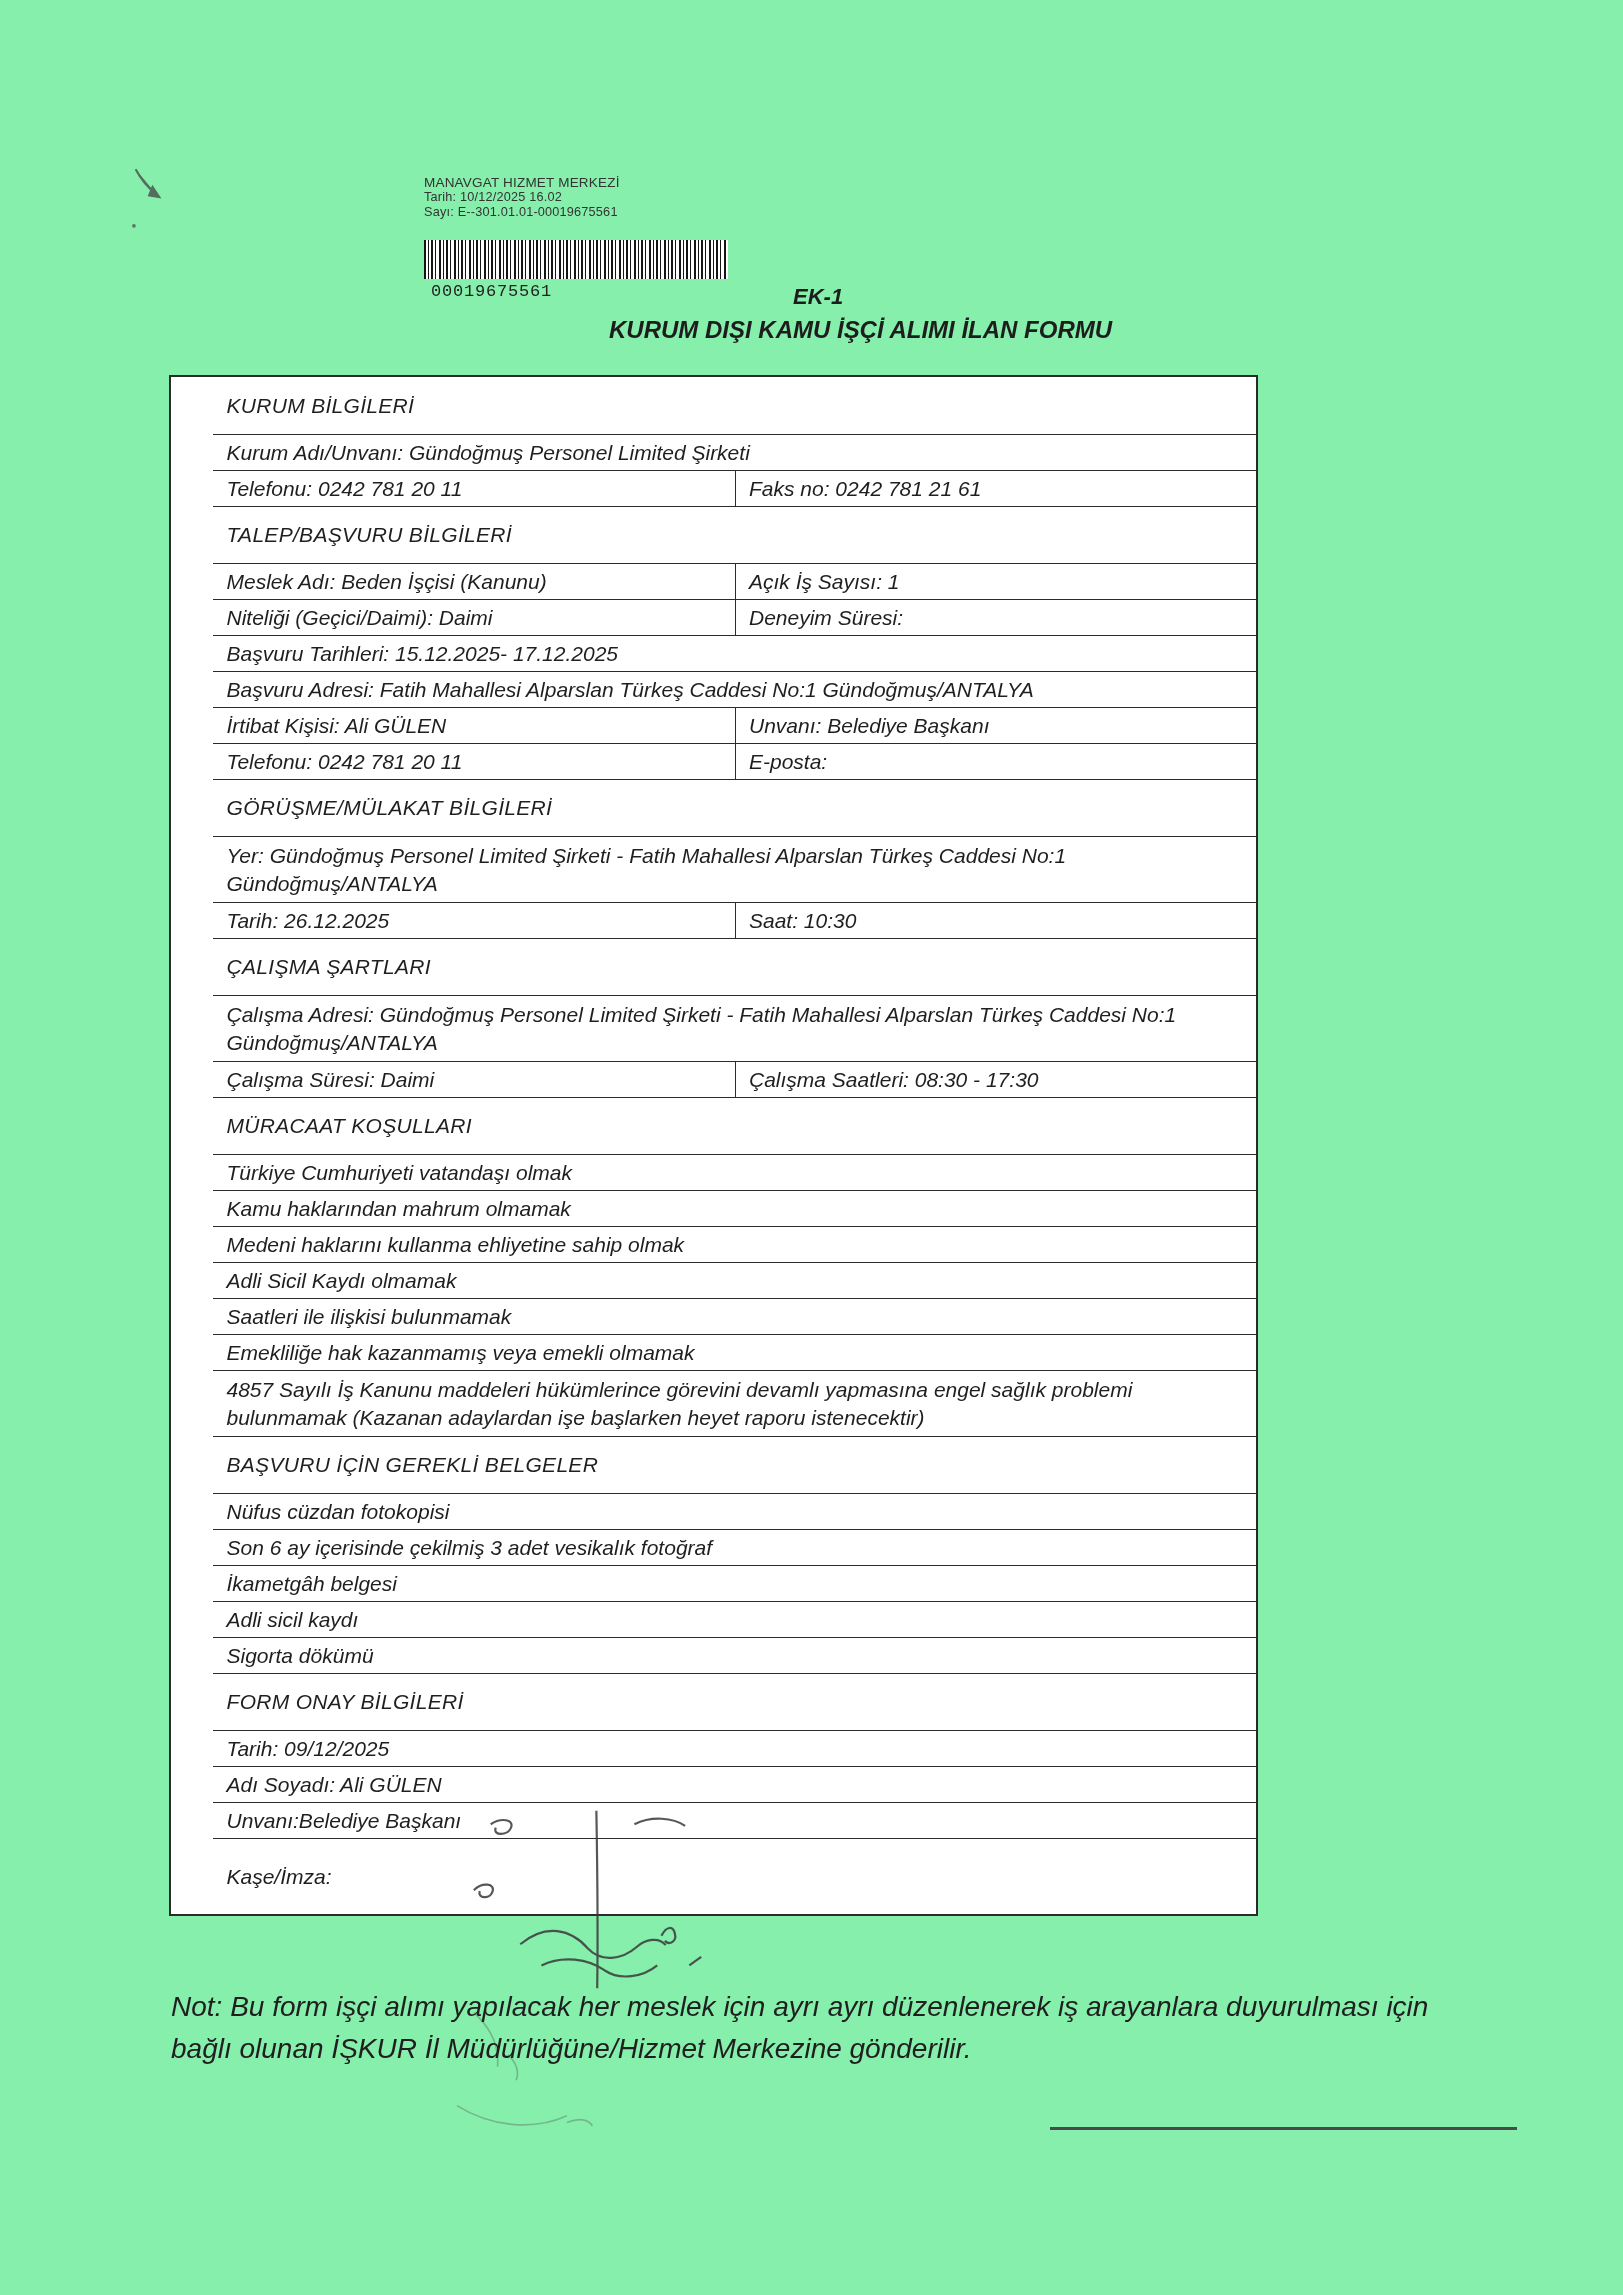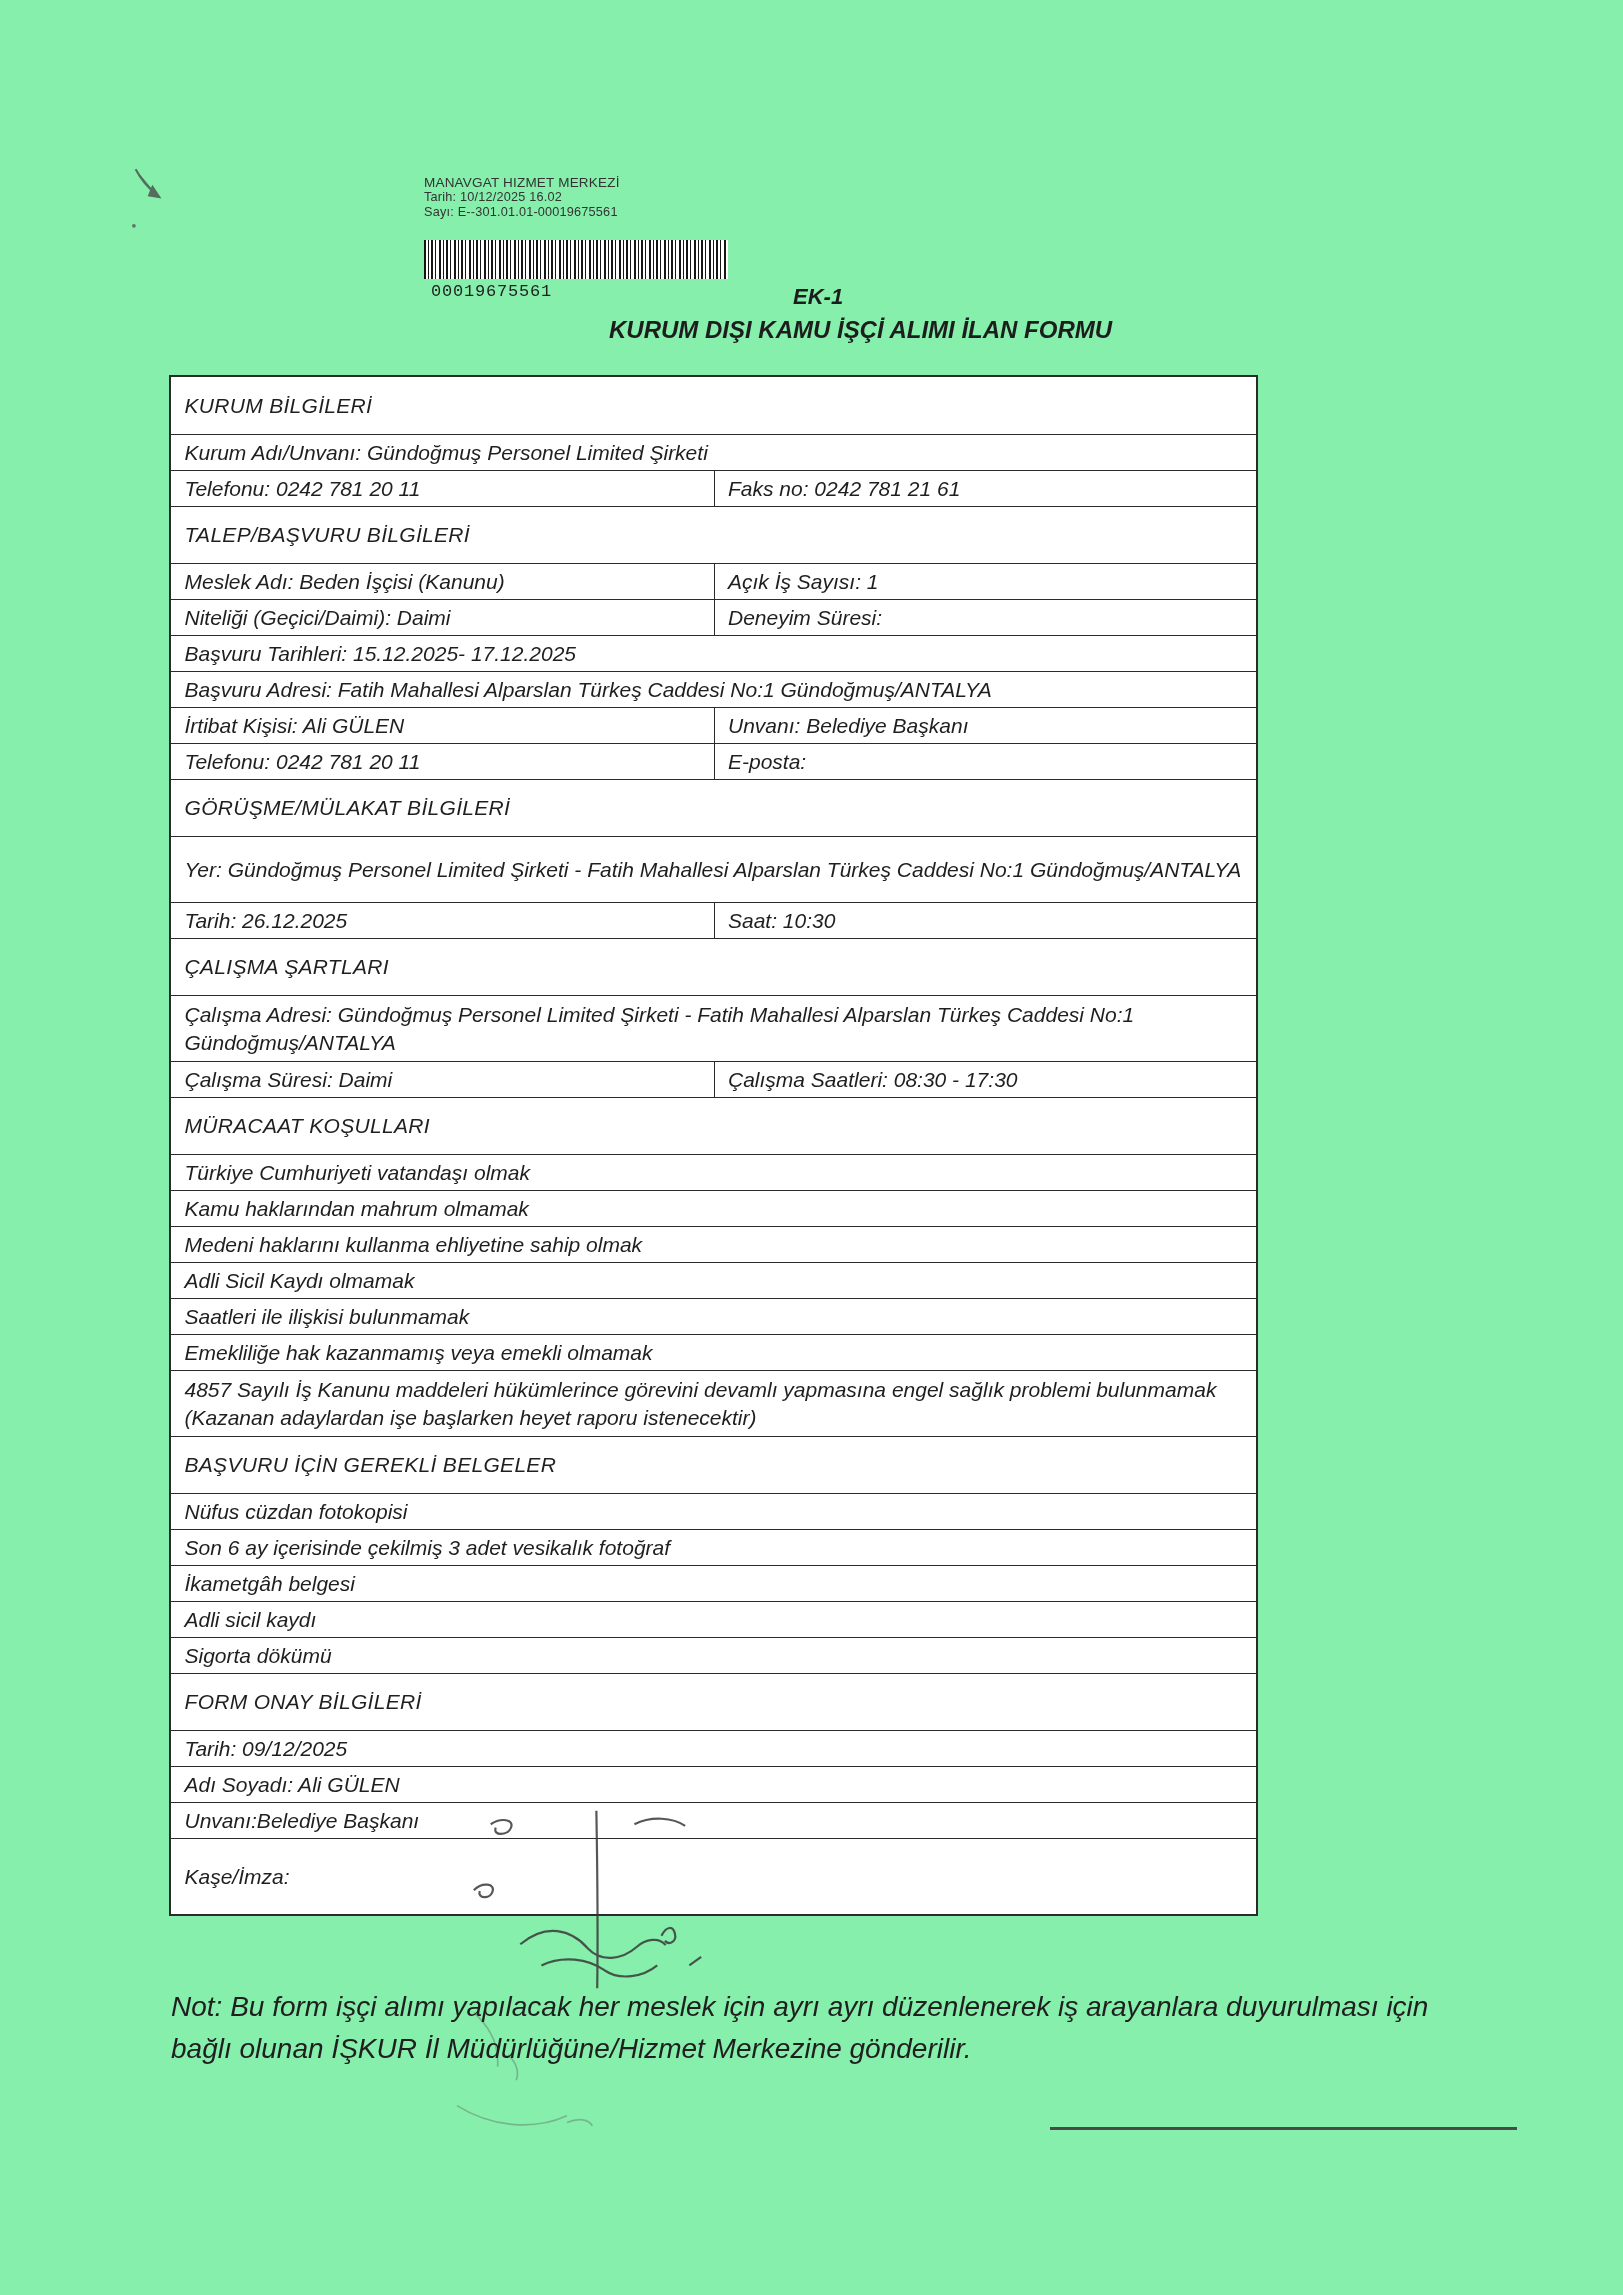--- a/index.html
+++ b/index.html
@@ -37,21 +37,21 @@
     position:absolute; left:50%; top:316px; transform:translateX(-49%);
     font-size:24px; font-weight:bold; font-style:italic; color:#1d1d1d;
     white-space:nowrap;
     margin-left:44px;
   }
   
   .tbl {
     position:absolute; left:169px; top:375px; width:1089px;
     border:2.5px solid #2b2b2b; box-sizing:border-box; background:#fff;
   }
-  .row { border-top:1.7px solid #2b2b2b; display:flex; align-items:stretch; min-height:36px; box-sizing:border-box; }
+  .row { border-top:1.7px solid #2b2b2b; display:flex; align-items:stretch; min-height:36px; box-sizing:border-box;margin-left:42px; }
   .row:first-child { border-top:none; }
   .sec  { min-height:57px; }
   .tall { min-height:66px; }
   .kase-row { min-height:76px; }
   .cell {
     flex:1; display:flex; align-items:center;
     padding:2.5px 13.5px; box-sizing:border-box;
     font-size:21px; font-style:italic; font-weight:500; color:#1f1f1f;
     line-height:1.3;
   }

